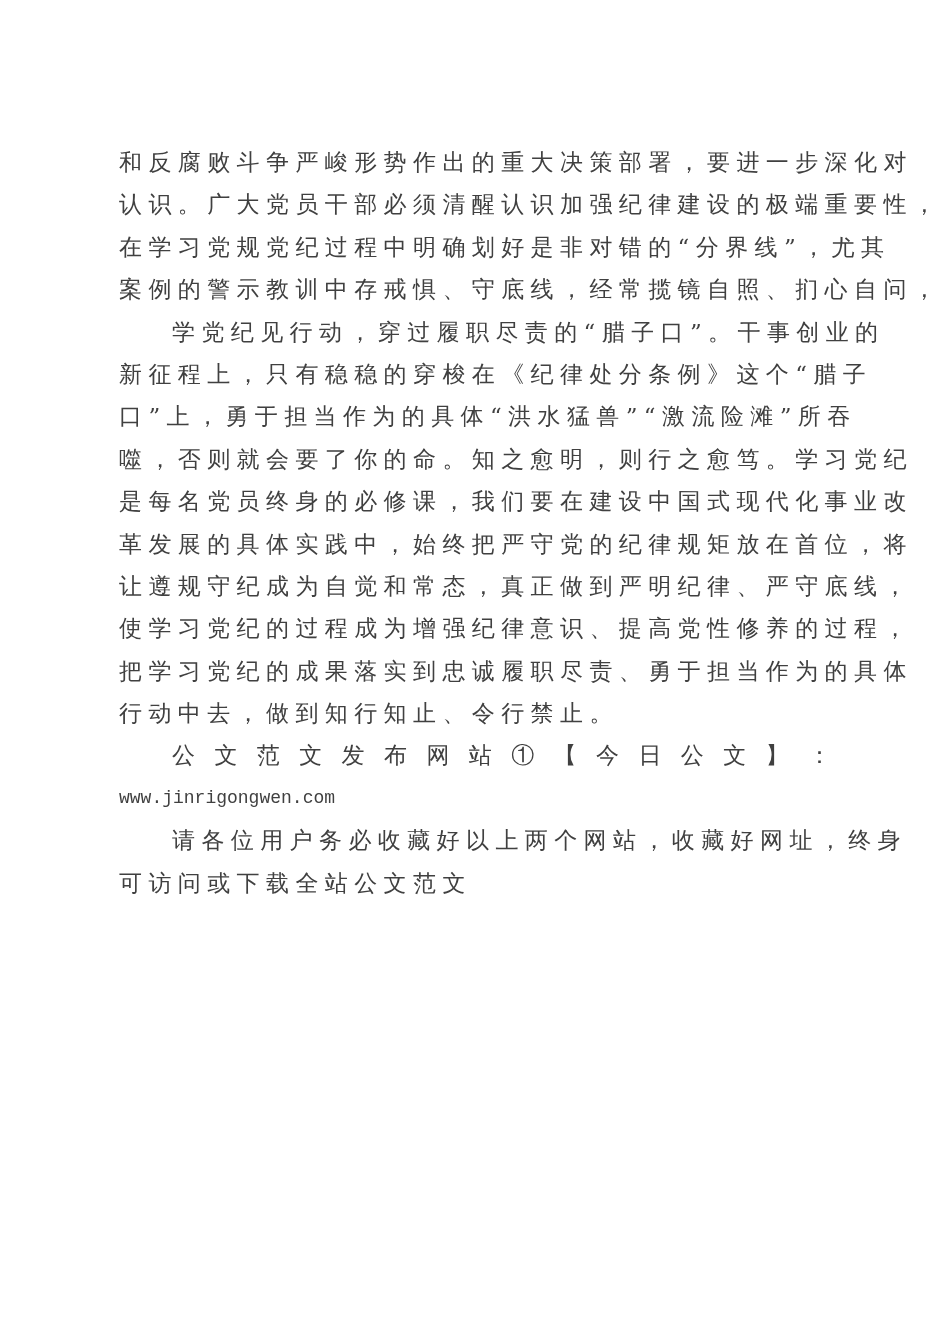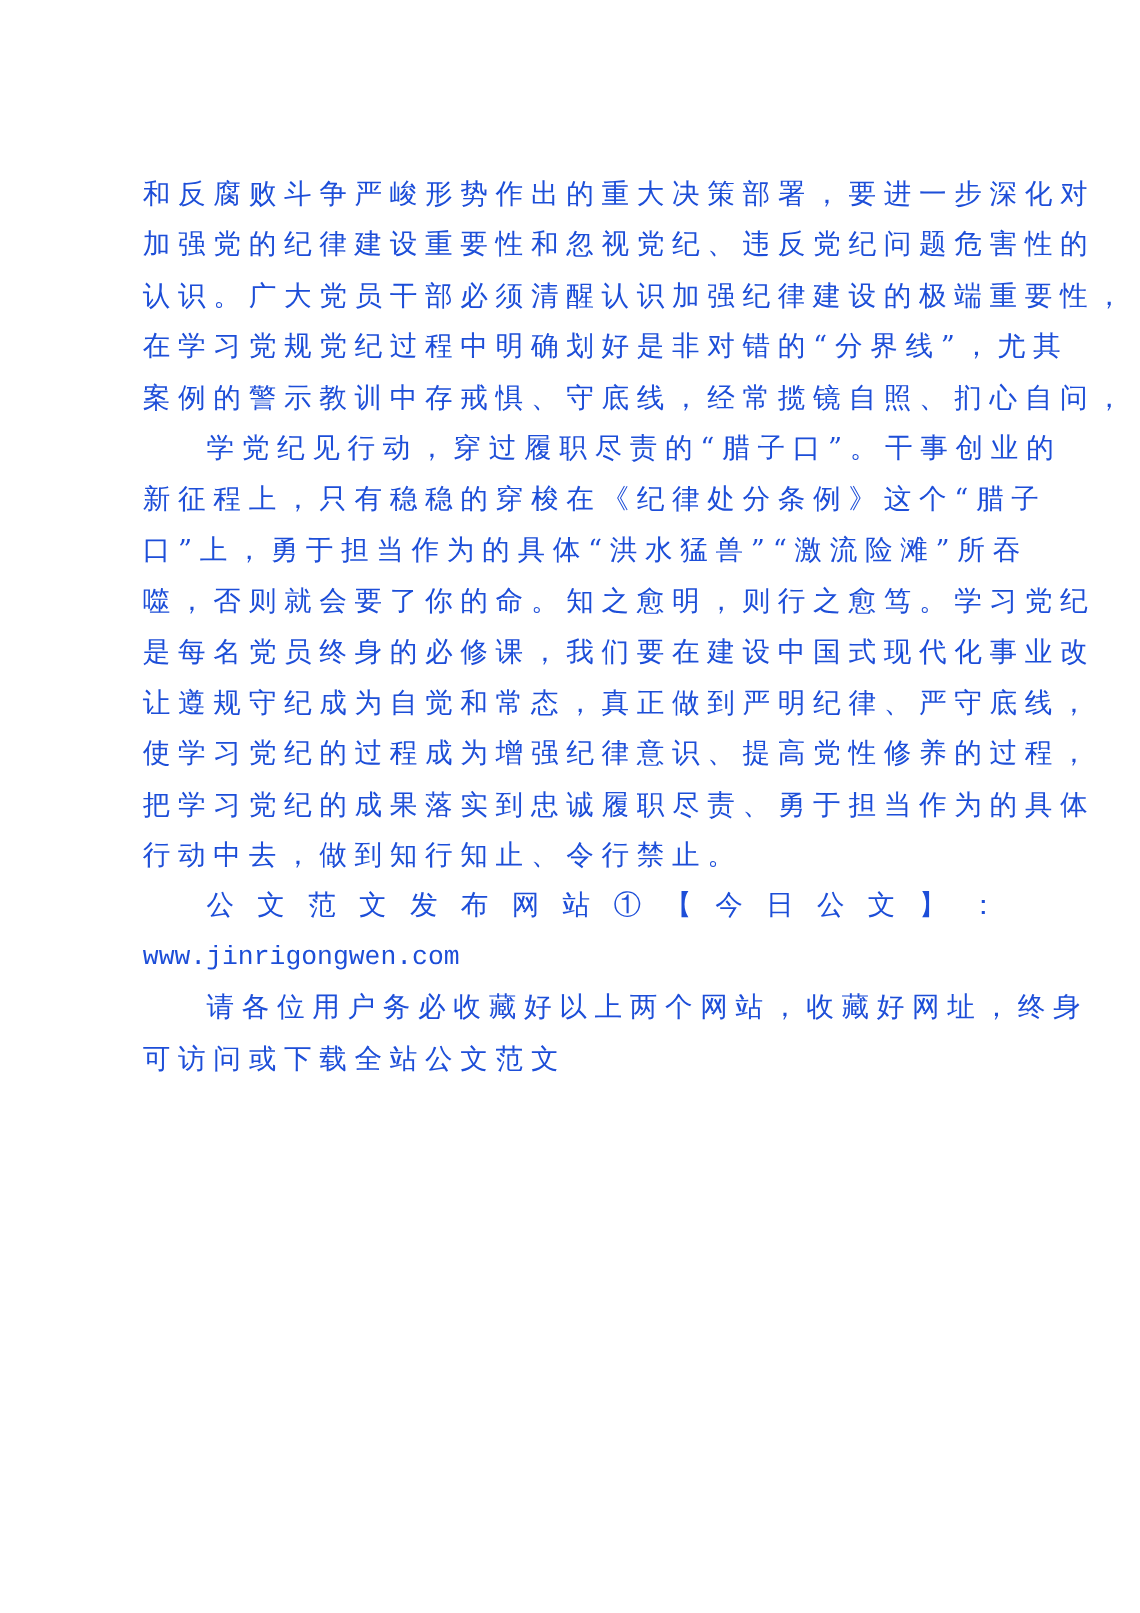--- a/index.html
+++ b/index.html
@@ -3,47 +3,47 @@
 <meta charset="utf-8">
 <style>
   html, body { margin: 0; padding: 0; background: #ffffff; }
   body { width: 950px; height: 1344px; position: relative; overflow: hidden; }
   .page {
     position: absolute;
     left: 119px;
     top: 141px;
     width: 712px;
     font-family: "DejaVu Serif", "Liberation Serif", serif;
-    color: #1d4ed8;
+    color: #404040;
     font-size: 23px;
     line-height: 42.4px;
     letter-spacing: 6.4px;
   }
   .line { display: block; white-space: nowrap; height: 42.4px; }
   .line.justify { text-align: justify; text-align-last: justify; letter-spacing: 0; }
   .indent { padding-left: 53px; }
-  .url { font-family: "Liberation Mono", "DejaVu Sans Mono", monospace; letter-spacing: 0; font-size: 22px; }
+  .url { font-family: "Liberation Mono", "DejaVu Sans Mono", monospace; letter-spacing: 0; font-size: 18px; }
 </style>
 </head>
 <body>
 
 <div class="page">
   <div>
     <span class="line">和反腐败斗争严峻形势作出的重大决策部署，要进一步深化对</span>
-    <span class="line">加强党的纪律建设重要性和忽视党纪、违反党纪问题危害性的</span>
     <span class="line">认识。广大党员干部必须清醒认识加强纪律建设的极端重要性，</span>
     <span class="line">在学习党规党纪过程中明确划好是非对错的“分界线”，尤其</span>
     <span class="line">案例的警示教训中存戒惧、守底线，经常揽镜自照、扪心自问，</span>
   </div>
   <div>
     <span class="line indent">学党纪见行动，穿过履职尽责的“腊子口”。干事创业的</span>
     <span class="line">新征程上，只有稳稳的穿梭在《纪律处分条例》这个“腊子</span>
     <span class="line">口”上，勇于担当作为的具体“洪水猛兽”“激流险滩”所吞</span>
     <span class="line">噬，否则就会要了你的命。知之愈明，则行之愈笃。学习党纪</span>
     <span class="line">是每名党员终身的必修课，我们要在建设中国式现代化事业改</span>
+    <span class="line">革发展的具体实践中，始终把严守党的纪律规矩放在首位，将</span>
     <span class="line">让遵规守纪成为自觉和常态，真正做到严明纪律、严守底线，</span>
     <span class="line">使学习党纪的过程成为增强纪律意识、提高党性修养的过程，</span>
     <span class="line">把学习党纪的成果落实到忠诚履职尽责、勇于担当作为的具体</span>
     <span class="line">行动中去，做到知行知止、令行禁止。</span>
   </div>
   <div>
     <span class="line indent justify">公文范文发布网站①【今日公文】：</span>
     <span class="line url">www.jinrigongwen.com</span>
     <span class="line indent">请各位用户务必收藏好以上两个网站，收藏好网址，终身</span>
     <span class="line">可访问或下载全站公文范文</span>

